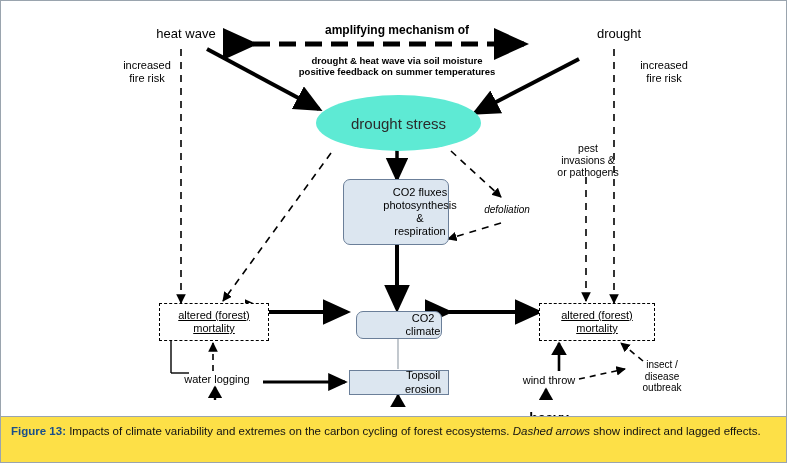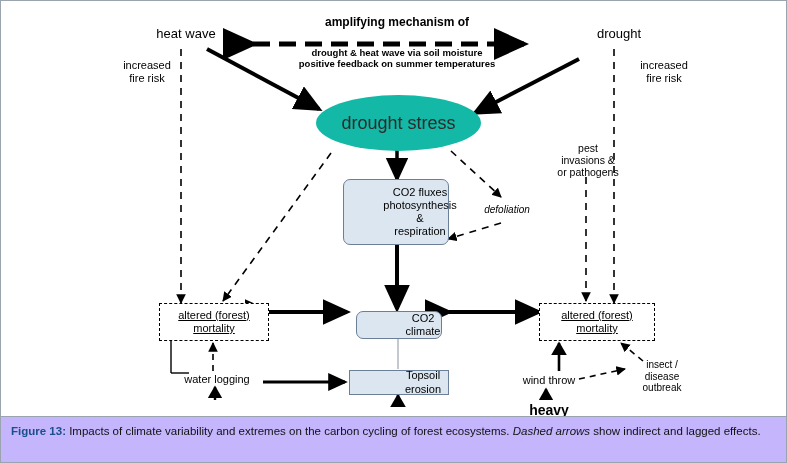--- a/index.html
+++ b/index.html
@@ -33,21 +33,21 @@
     top: 0;
   }
   .lbl {
     position: absolute;
     font-family: "Liberation Sans", sans-serif;
     text-align: center;
     line-height: 1.15;
     color: #000000;
     white-space: pre-line;
   }
-  .lbl-bold { font-weight: bold; }
+  .lbl-bold { font-weight: bold; margin-top: 8px; }
   .lbl-ital { font-style: italic; }
 
   .box {
     position: absolute;
     box-sizing: border-box;
     display: flex;
     align-items: center;
     justify-content: center;
     text-align: center;
     line-height: 1.2;
@@ -59,41 +59,41 @@
     border: 1px solid #6b7f99;
     padding-left: 48px;
   }
   .box-dashed {
     background: #ffffff;
     border: 1px dashed #000000;
     text-decoration: underline;
   }
   .ellipse {
     position: absolute;
-    background: #14b8a6;
+    background: #5eead4;
     border-radius: 50%;
     display: flex;
     align-items: center;
     justify-content: center;
     color: #2b2b2b;
-    font-size: 18px;
+    font-size: 15px;
   }
   .rounded {
     border-radius: 7px;
   }
 
   #caption {
     position: absolute;
     left: 0;
     top: 415px;
     width: 787px;
     height: 47px;
     box-sizing: border-box;
     border-top: 1px solid #9aa4ae;
-    background: #c4b5fd;
+    background: #fde047;
     padding: 7px 10px 0 10px;
     font-size: 11.5px;
     color: #111111;
     line-height: 1.35;
   }
   #caption .cap-label {
     font-weight: bold;
     color: #1a4f8a;
   }
   #caption .cap-ital { font-style: italic; }

